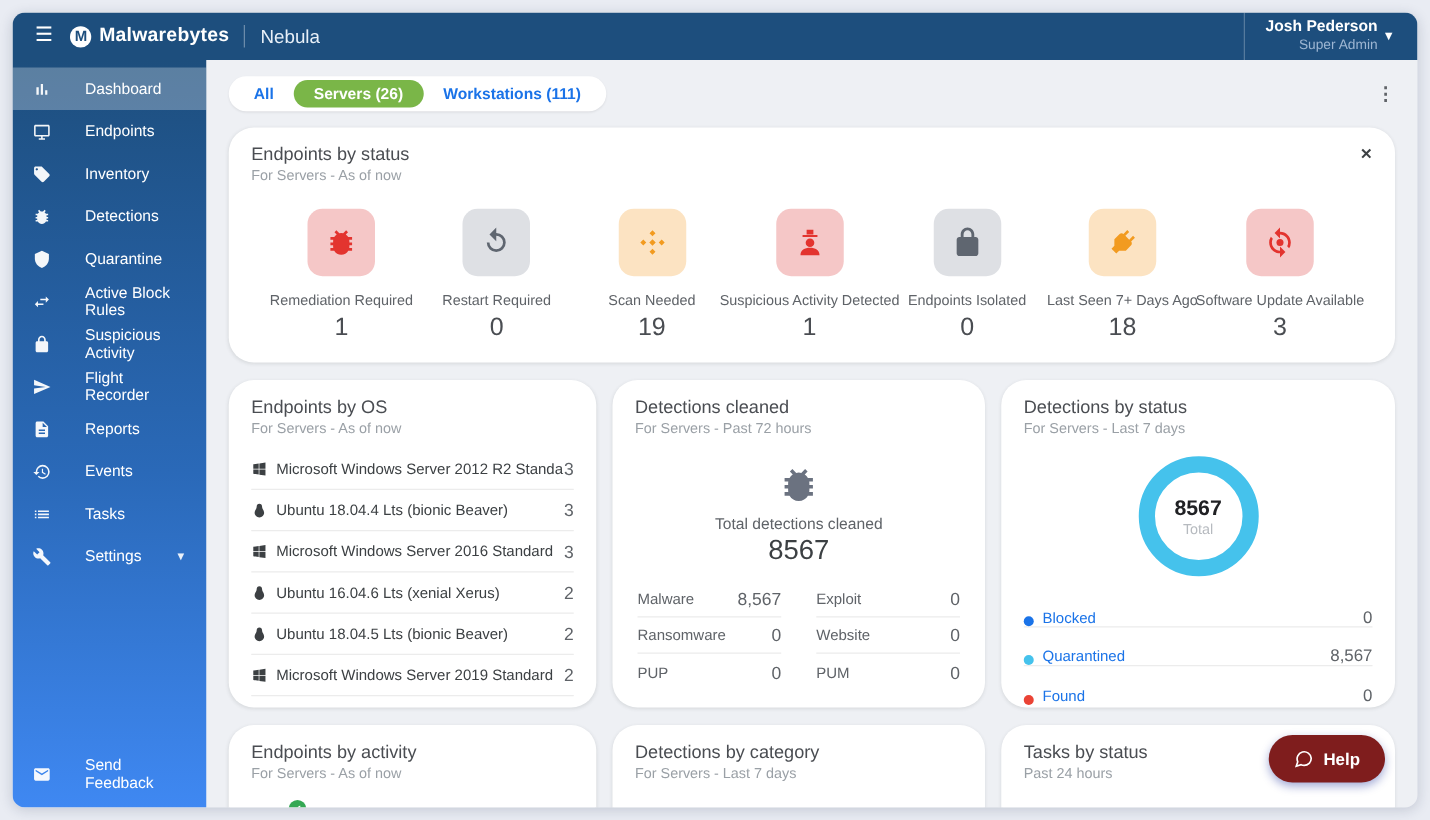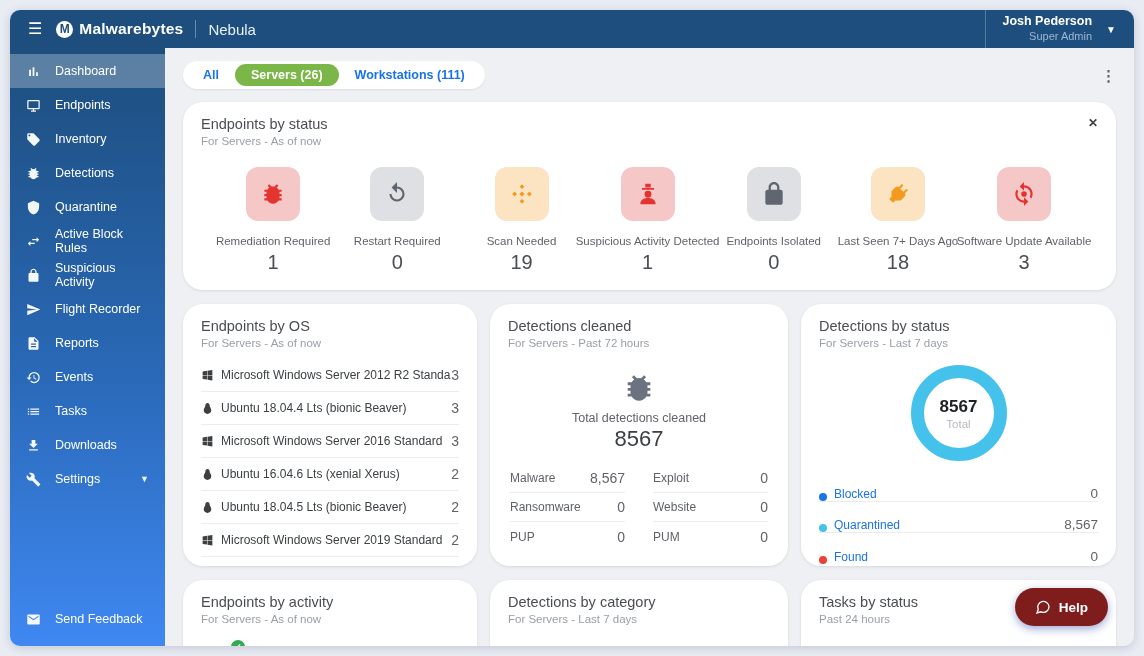--- a/index.html
+++ b/index.html
@@ -8,31 +8,31 @@
             background:#eef0f4; box-shadow:0 2px 10px rgba(30,40,70,.18); }
 
   
   .topbar { position:absolute; top:0; left:0; right:0; height:38px; background:#1d4e7d; display:flex; align-items:center; padding:0 18px; z-index:5; }
   .hamburger { color:#fff; font-size:16px; margin-right:14px; cursor:pointer; line-height:1; }
   .brand { display:flex; align-items:center; gap:6px; }
   .brand-mark { width:17px; height:17px; border-radius:50%; background:#fff; color:#1d4e7d; font-weight:bold; font-size:12px; display:flex; align-items:center; justify-content:center; }
   .brand-name { color:#fff; font-size:15.5px; font-weight:bold; letter-spacing:.2px; }
   .top-divider { width:1px; height:18px; background:rgba(255,255,255,.35); margin:0 12px; }
   .product-name { color:#e8f0f8; font-size:15px; font-weight:normal; }
-  .top-right { margin-left:auto; display:flex; align-items:center; gap:14px; border-left:1px solid rgba(255,255,255,.25); padding-left:16px; height:100%; }
+  .top-right { margin-left:auto; display:flex; align-items:center; gap:4px; border-left:1px solid rgba(255,255,255,.25); padding-left:16px; height:100%; }
   .user-block { text-align:right; line-height:1.25; cursor:pointer; }
   .user-name { color:#fff; font-size:12.5px; font-weight:bold; }
   .user-role { color:#9db6d2; font-size:11px; }
   .caret { color:#fff; font-size:10px; }
 
   
   .sidebar { position:absolute; top:38px; left:0; bottom:0; width:155px;
              background:linear-gradient(180deg,#1d4e7d 0%,#2a69b8 55%,#3f88f2 100%);
              display:flex; flex-direction:column; padding-top:6px; z-index:4; }
-  .side-item { display:flex; align-items:center; gap:14px; padding:0 16px; height:34px; color:#ffffff; font-size:12.5px; cursor:pointer; }
+  .side-item { display:flex; align-items:center; gap:27px; padding:0 16px; height:34px; color:#ffffff; font-size:12.5px; cursor:pointer; }
   .side-item.active { background:rgba(255,255,255,.28); }
   .side-item svg { width:15px; height:15px; fill:#ffffff; flex:0 0 auto; opacity:.95; }
   .side-item .chev { margin-left:auto; font-size:9px; opacity:.9; }
   .side-spacer { flex:1; }
   .side-footer { margin-bottom:10px; }
 
   
   .main { position:absolute; top:38px; left:155px; right:0; bottom:0; overflow:hidden; padding:13px 18px; }
 
   .tabs-row { display:flex; align-items:center; margin-bottom:13px; }
@@ -194,26 +194,20 @@
       <span>Events</span>
     </div>
     <div class="side-item">
       <svg viewBox="0 0 24 24">
           <path d="M3 13h2v-2H3v2zm0 4h2v-2H3v2zm0-8h2V7H3v2zm4 4h14v-2H7v2zm0 4h14v-2H7v2zM7 7v2h14V7H7z"></path>
         </svg>
       <span>Tasks</span>
     </div>
     <div class="side-item">
       <svg viewBox="0 0 24 24">
-          <path d="M19 9h-4V3H9v6H5l7 7 7-7zM5 18v2h14v-2H5z"></path>
-        </svg>
-      <span>Downloads</span>
-    </div>
-    <div class="side-item">
-      <svg viewBox="0 0 24 24">
           <path d="M22.7 19l-9.1-9.1c.9-2.3.4-5-1.5-6.9-2-2-5-2.4-7.4-1.3L9 6 6 9 1.6 4.7C.4 7.1.9 10.1 2.9 12.1c1.9 1.9 4.6 2.4 6.9 1.5l9.1 9.1c.4.4 1 .4 1.4 0l2.3-2.3c.5-.4.5-1.1.1-1.4z"></path>
         </svg>
       <span>Settings</span>
       <span class="chev">▼</span>
     </div>
     <div class="side-spacer"></div>
     <div class="side-item side-footer">
       <svg viewBox="0 0 24 24">
           <path d="M20 4H4c-1.1 0-1.99.9-1.99 2L2 18c0 1.1.9 2 2 2h16c1.1 0 2-.9 2-2V6c0-1.1-.9-2-2-2zm0 4l-8 5-8-5V6l8 5 8-5v2z"></path>
         </svg>

